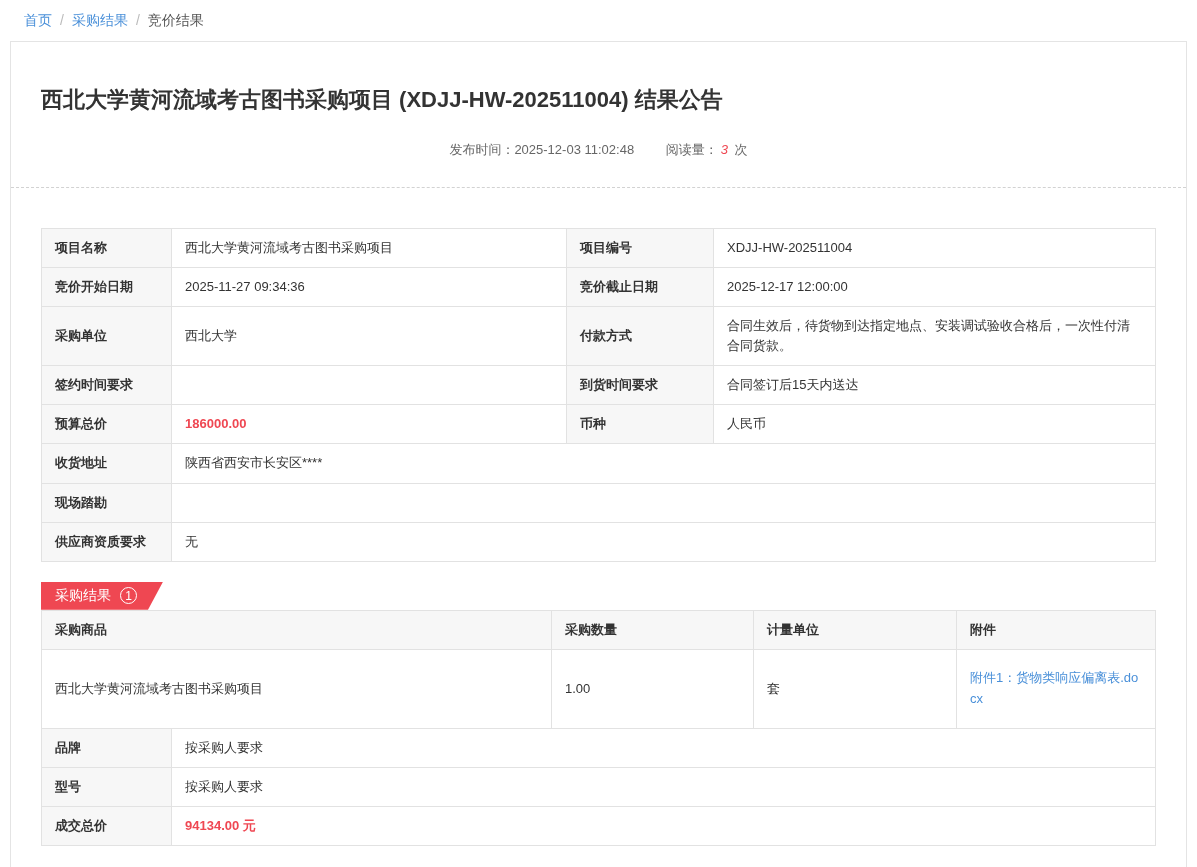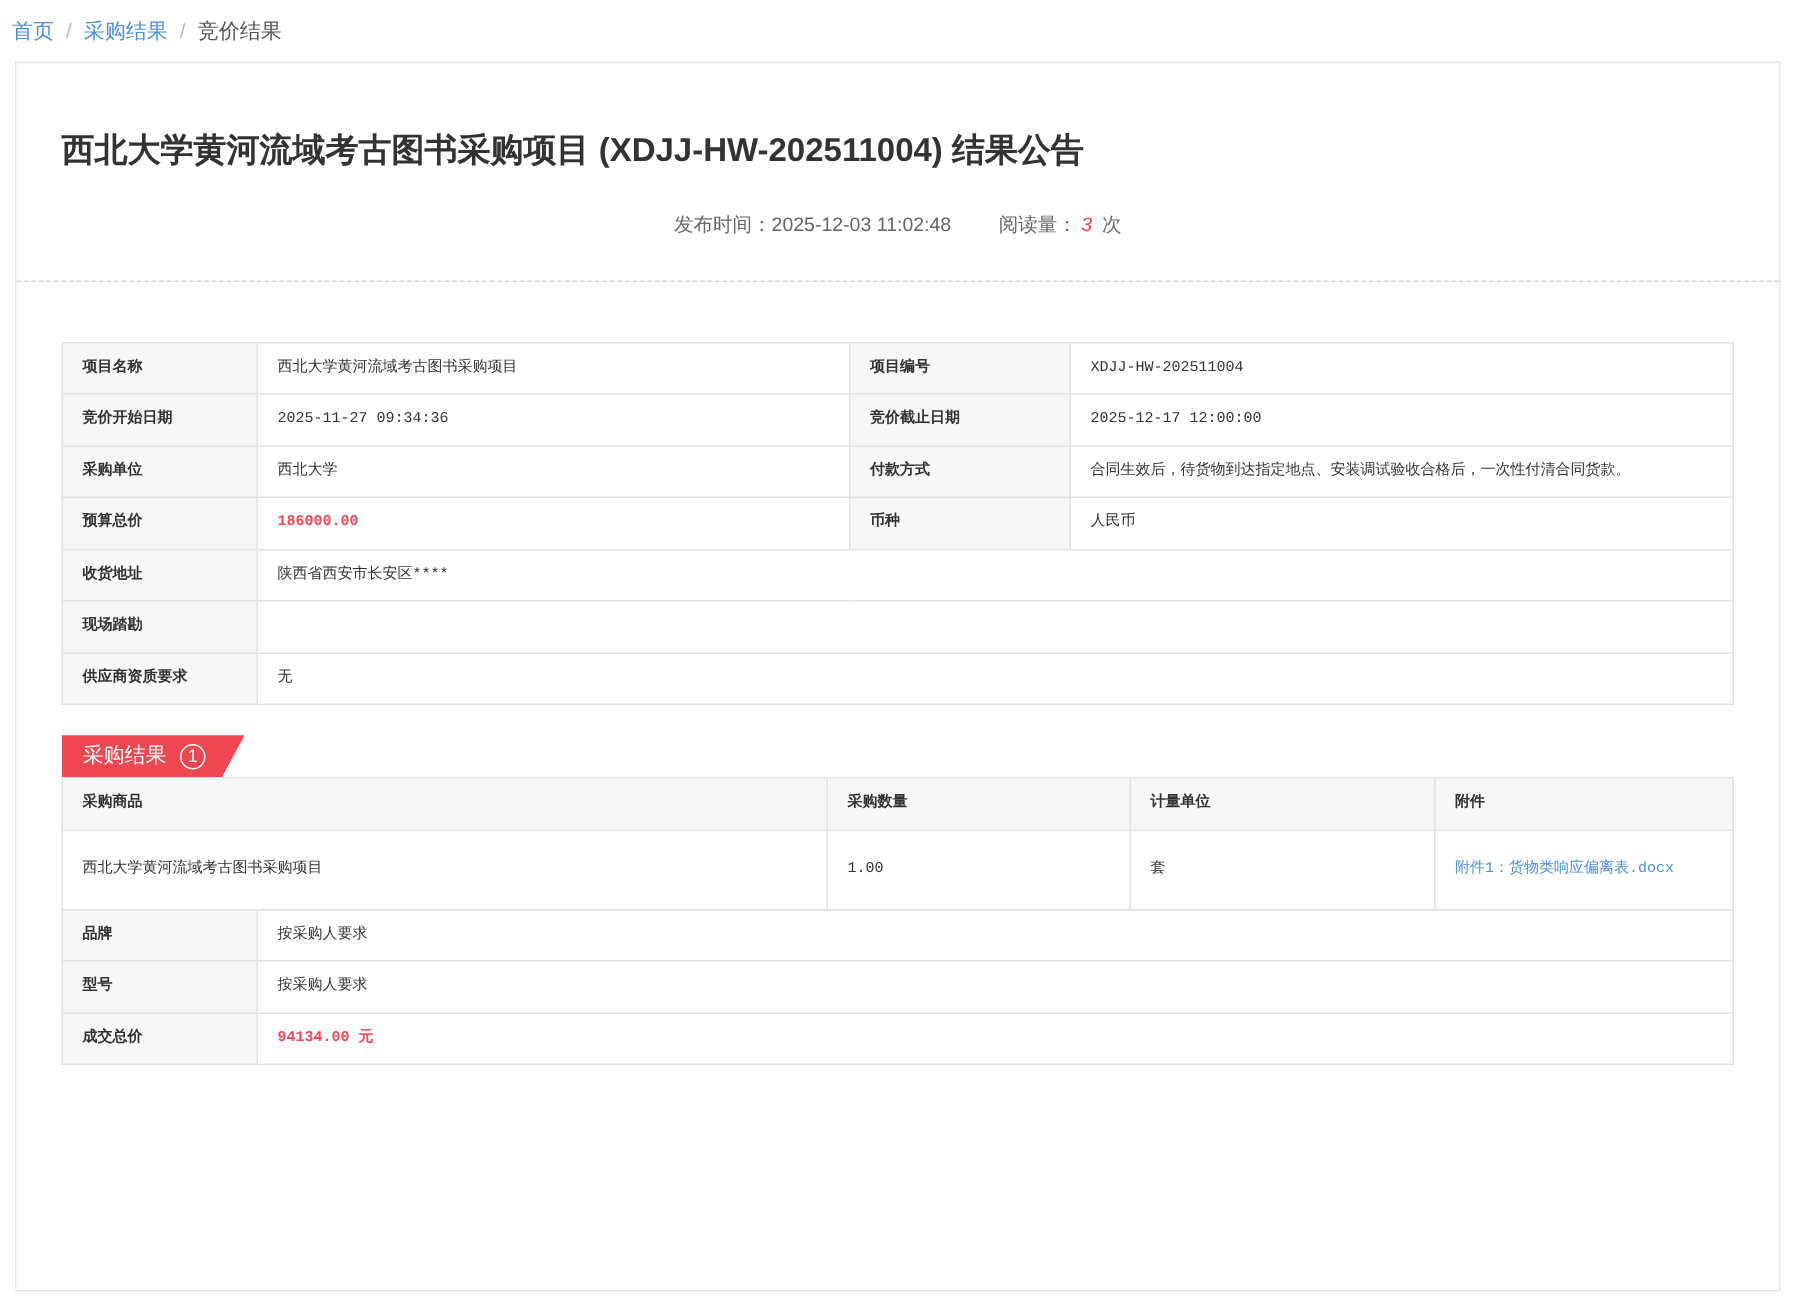--- a/index.html
+++ b/index.html
@@ -12,21 +12,21 @@
   *{box-sizing:border-box;margin:0;padding:0;}
   body{
     font-family:"Liberation Sans","DejaVu Sans",sans-serif;
     background:#fff;
     color:var(--text);
     font-size:14px;
     width:1197px;
   }
   
   .breadcrumb{
-    padding:12px 18px 11px 8px;
+    padding:12px 18px 11px 24px;
     font-size:14px;
   }
   .breadcrumb a{
     color:var(--link);
     text-decoration:none;
     cursor:pointer;
   }
   .breadcrumb .sep{color:#bbb;margin:0 8px;}
   .breadcrumb .current{color:#555;}
   
@@ -60,27 +60,26 @@
   .content{padding:40px 30px 0 30px;}
   
   table{
     width:100%;
     border-collapse:collapse;
     table-layout:fixed;
   }
   td,th{
     border:1px solid var(--border);
     padding:9px 13px;
-    font-size:10px;
+    font-size:13px;
     color:#333;
     text-align:left;
     vertical-align:middle;
     line-height:1.55;
     word-break:break-all;
-    font-family:Liberation Mono, monospace;
   }
   td.label, th.head{
     background:var(--label-bg);
     font-weight:bold;
   }
   .info-table col.c1{width:130px;}
   .info-table col.c2{width:395px;}
   .info-table col.c3{width:147px;}
   .red-value{color:var(--red);font-weight:bold;}
   
@@ -162,20 +161,26 @@
           <td class="label">竞价截止日期</td>
           <td>2025-12-17 12:00:00</td>
         </tr>
         <tr>
           <td class="label">采购单位</td>
           <td>西北大学</td>
           <td class="label">付款方式</td>
           <td>合同生效后，待货物到达指定地点、安装调试验收合格后，一次性付清合同货款。</td>
         </tr>
         <tr>
+          <td class="label">签约时间要求</td>
+          <td></td>
+          <td class="label">到货时间要求</td>
+          <td>合同签订后15天内送达</td>
+        </tr>
+        <tr>
           <td class="label">预算总价</td>
           <td class="red-value">186000.00</td>
           <td class="label">币种</td>
           <td>人民币</td>
         </tr>
         <tr>
           <td class="label">收货地址</td>
           <td colspan="3">陕西省西安市长安区****</td>
         </tr>
         <tr>

